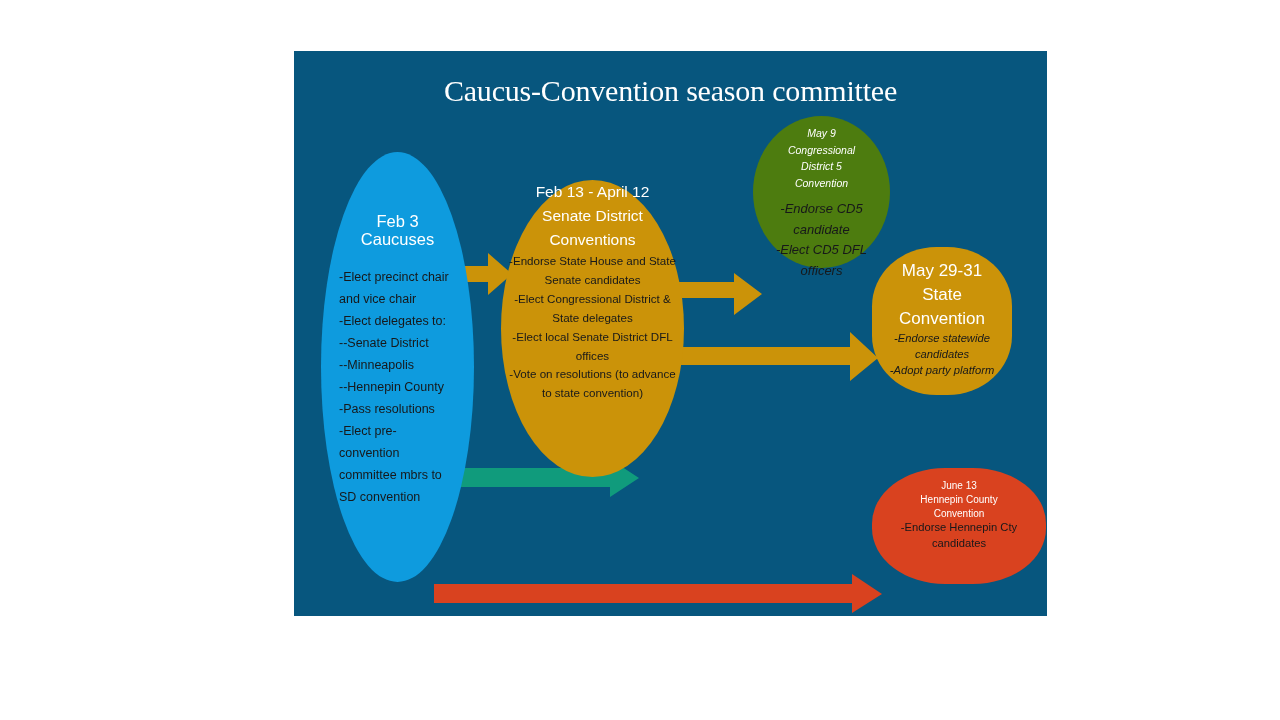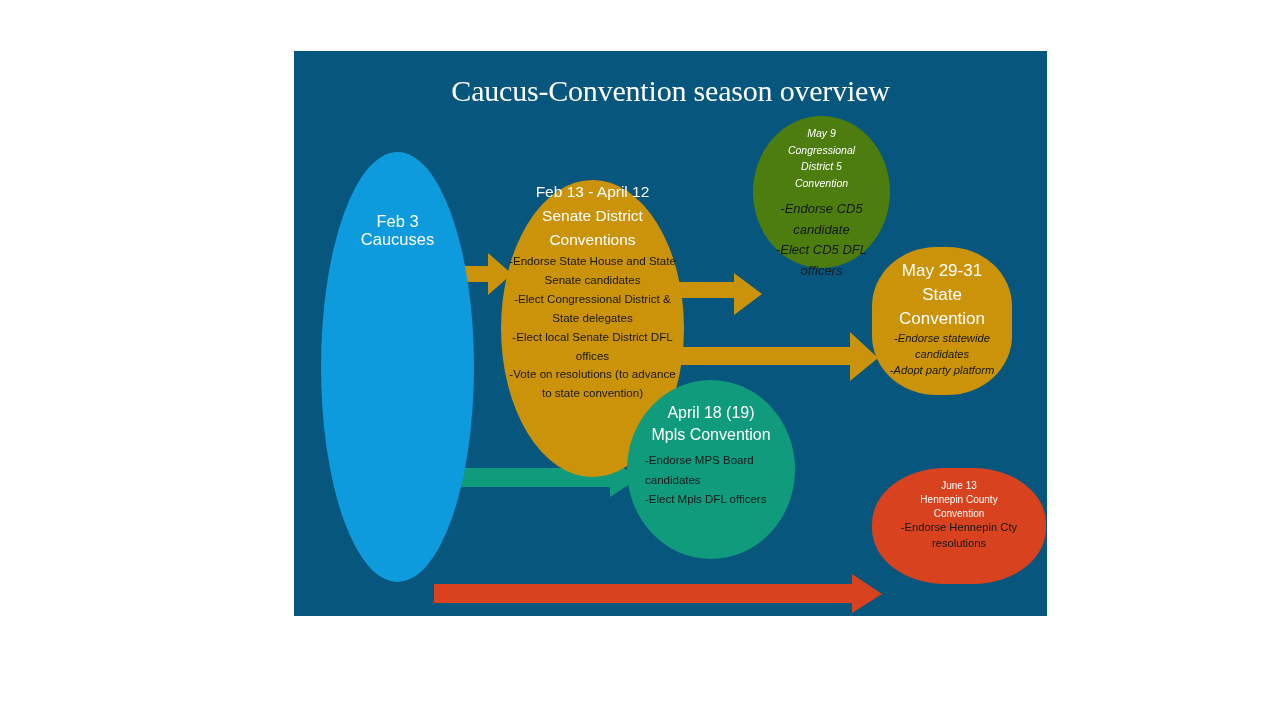--- a/index.html
+++ b/index.html
@@ -200,21 +200,21 @@
   #arrow-caucus-to-mpls { left: 148px; top: 408px; width: 200px; height: 40px; }
   #arrow-caucus-to-hennepin { left: 140px; top: 523px; width: 450px; height: 40px; }
 </style>
 </head>
 <body>
 
 <div id="stage">
 
   <div id="slide" style="background: rgb(7, 86, 126);">
 
-    <div id="slide-title">Caucus-Convention season overview</div>
+    <div id="slide-title">Caucus-Convention season committee</div>
 
     <svg id="arrow-caucus-to-sd" class="arrow-svg" viewBox="0 0 62 50">
       <path d="M0,17 L36,17 L36,4 L60,25 L36,46 L36,33 L0,33 Z" fill="#CB9309"></path>
     </svg>
 
     <svg id="arrow-sd-to-cd5" class="arrow-svg" viewBox="0 0 110 48">
       <path d="M0,9 L76,9 L76,0 L104,21 L76,42 L76,25 L0,25 Z" fill="#CB9309"></path>
     </svg>
 
     <svg id="arrow-sd-to-state" class="arrow-svg" viewBox="0 0 222 84">
@@ -224,41 +224,38 @@
     <svg id="arrow-caucus-to-mpls" class="arrow-svg" viewBox="0 0 200 40">
       <path d="M0,9 L168,9 L168,0 L197,19 L168,38 L168,28 L0,28 Z" fill="#109B7C"></path>
     </svg>
 
     <svg id="arrow-caucus-to-hennepin" class="arrow-svg" viewBox="0 0 450 40">
       <path d="M0,10 L418,10 L418,0 L448,20 L418,39 L418,29 L0,29 Z" fill="#D9421F"></path>
     </svg>
 
     <div class="node" id="node-caucuses" style="background: rgb(14, 155, 222);">
       <span class="head">Feb 3<br>Caucuses</span>
+      <span class="body">-Elect precinct chair and vice chair<br>-Elect delegates to:<br>--Senate District<br>--Minneapolis<br>--Hennepin County<br>-Pass resolutions<br>-Elect pre-convention committee mbrs to SD convention</span>
     </div>
 
     <div class="node" id="node-sd" style="background: rgb(203, 147, 9);">
       <span class="head">Feb 13 - April 12<br>Senate District<br>Conventions</span>
       <span class="body">-Endorse State House and State Senate candidates<br>-Elect Congressional District &amp; State delegates<br>-Elect local Senate District DFL offices<br>-Vote on resolutions (to advance to state convention)</span>
     </div>
 
     <div class="node" id="node-cd5" style="background: #4d7c0f; font-style: italic;">
       <span class="head">May 9<br>Congressional<br>District 5<br>Convention</span>
       <span class="body">-Endorse CD5 candidate<br>-Elect CD5 DFL officers</span>
     </div>
 
     <div class="node" id="node-state" style="background: rgb(203, 147, 9);">
       <span class="head">May 29-31<br>State<br>Convention</span>
       <span class="body">-Endorse statewide candidates<br>-Adopt party platform</span>
     </div>
 
-    <div class="node" id="node-mpls" style="background: rgb(16, 155, 124);">
-      <span class="head">April 18 (19)<br>Mpls Convention</span>
-      <span class="body">-Endorse MPS Board candidates<br>-Elect Mpls DFL officers</span>
-    </div>
 
     <div class="node" id="node-hennepin" style="background: rgb(217, 66, 31);">
       <span class="head">June 13<br>Hennepin County<br>Convention</span>
-      <span class="body">-Endorse Hennepin Cty resolutions</span>
+      <span class="body">-Endorse Hennepin Cty candidates</span>
     </div>
 
   </div>
 </div>
 
 </body></html>

